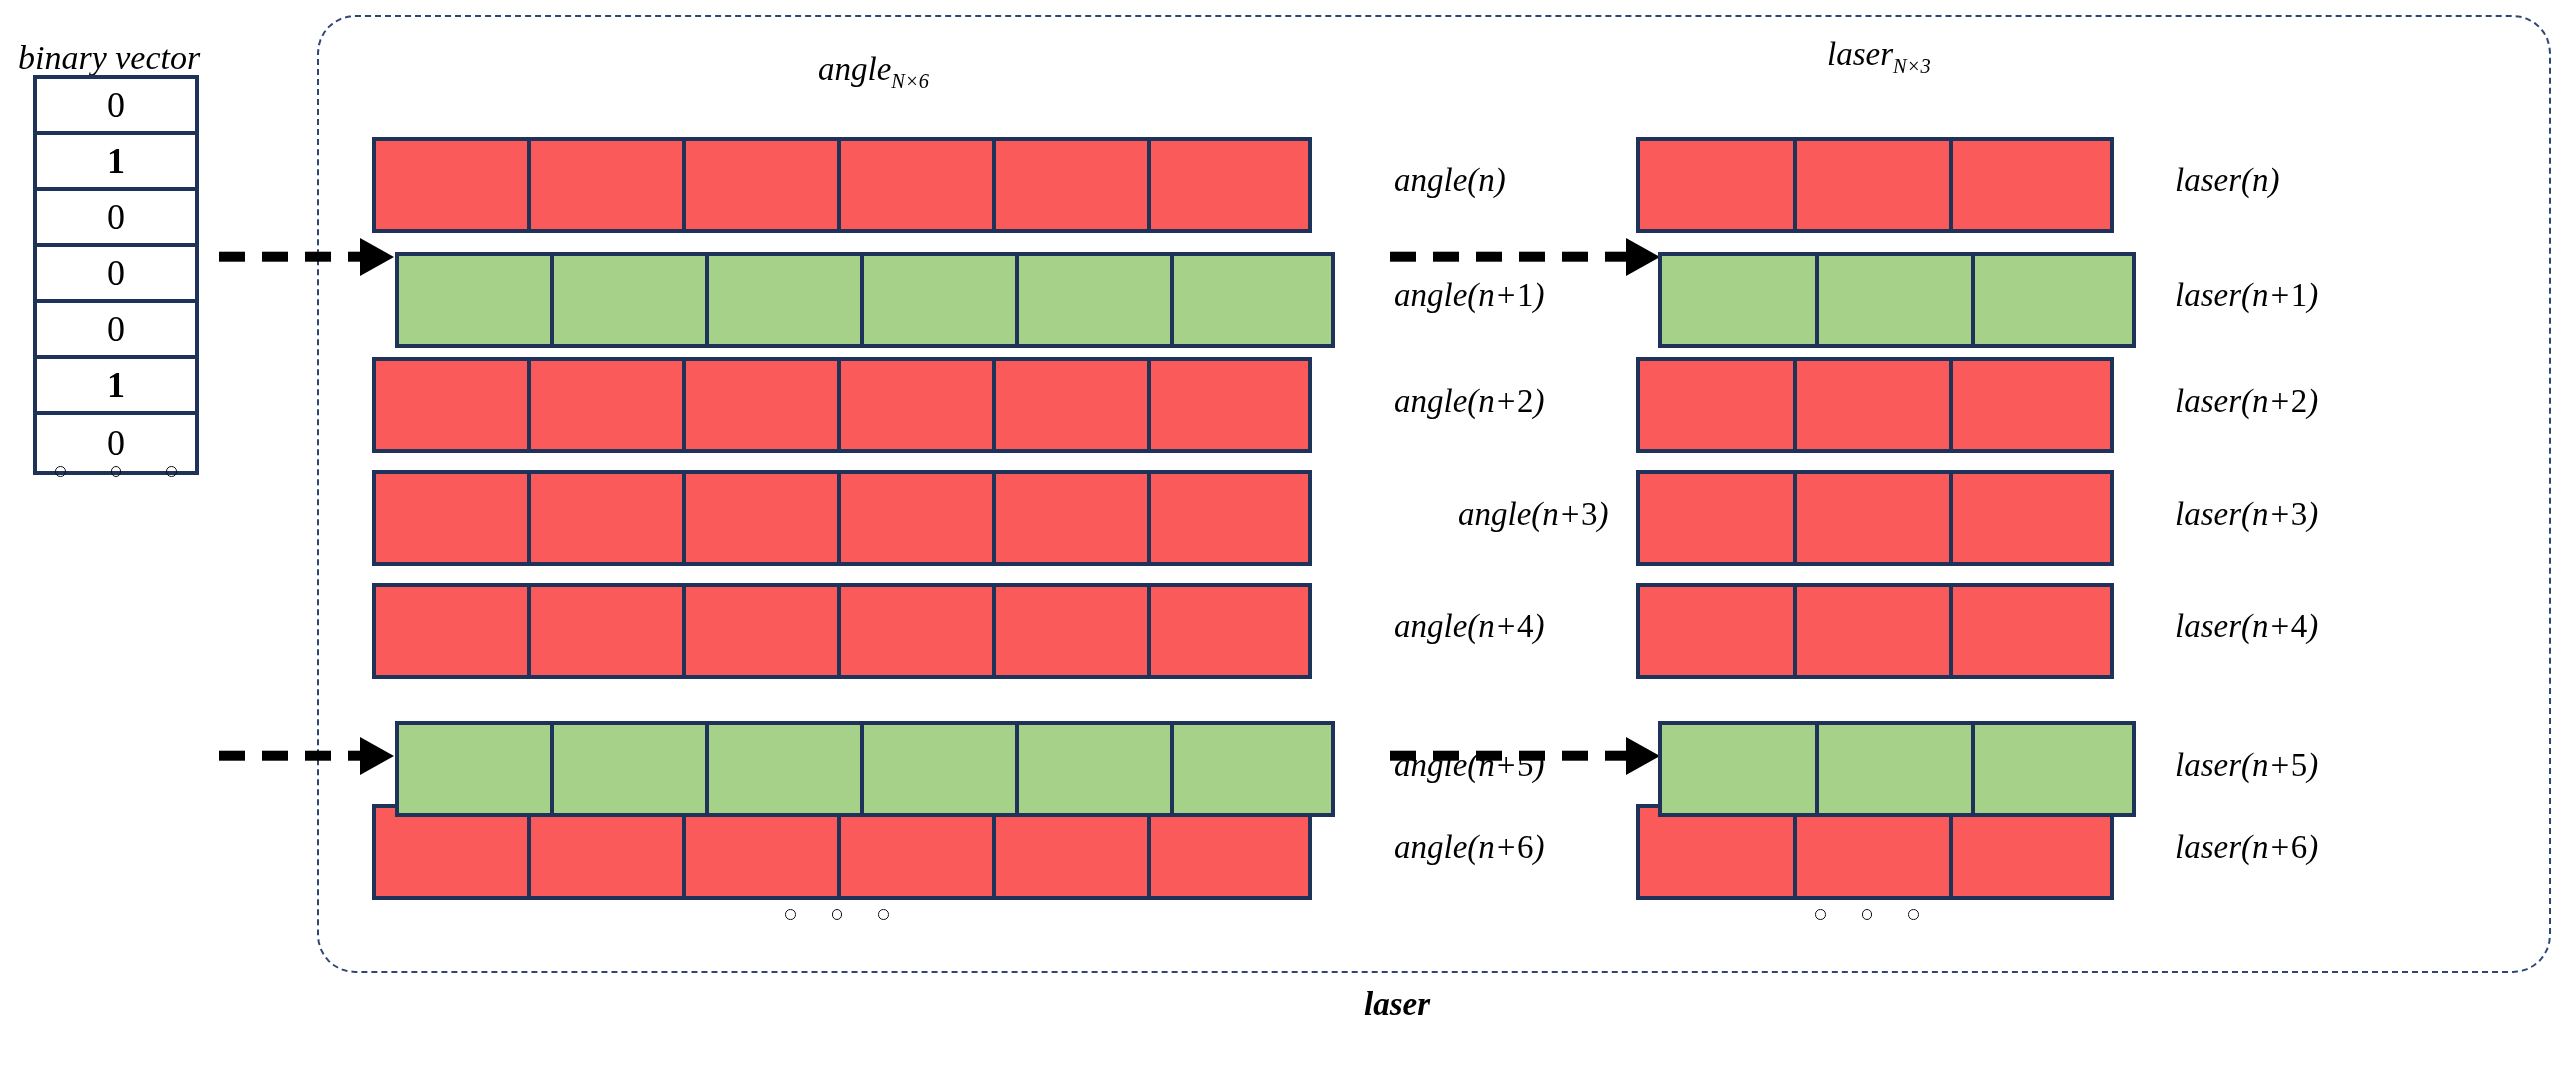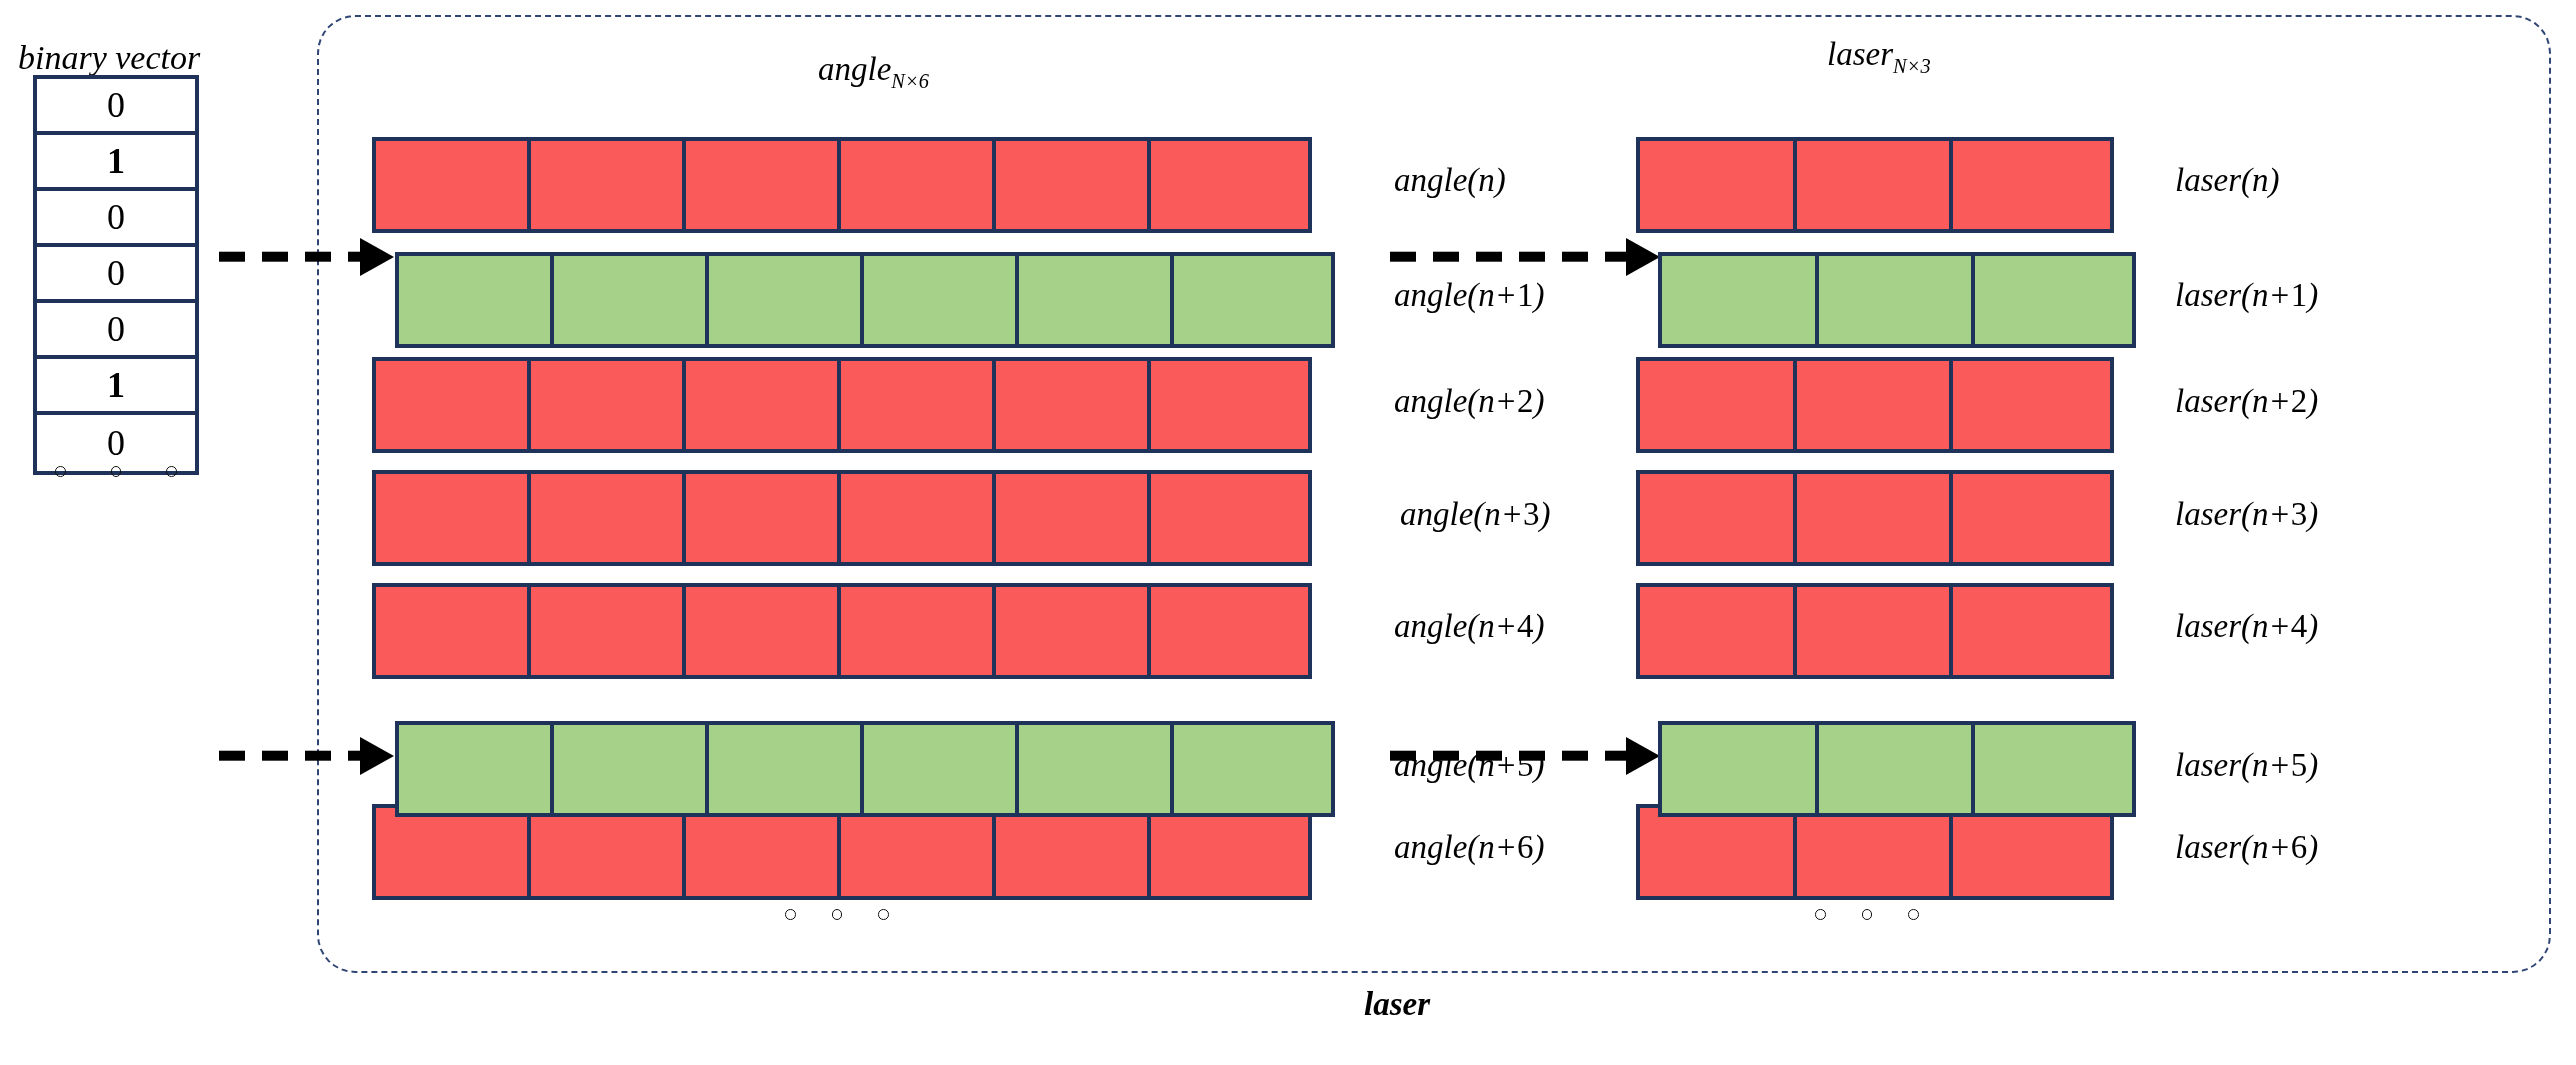--- a/index.html
+++ b/index.html
@@ -260,21 +260,21 @@
       <div class="cell" style="width: 157px;"></div>
     </div>
     <div class="row red" style="left: 1636px; top: 804px; width: 478px; height: 96px;">
       <div class="cell" style="width: 157px;"></div>
       <div class="cell" style="width: 157px;"></div>
       <div class="cell" style="width: 157px;"></div>
     </div>
     <div class="row-label" style="left: 1394px; top: 162px; text-align: right;"><span style="font-style:italic">angle</span>(<span style="font-style:italic">n</span>)</div>
     <div class="row-label" style="left: 1394px; top: 277px;"><span style="font-style:italic">angle</span>(<span style="font-style:italic">n</span>+<span style="font-style:normal">1</span>)</div>
     <div class="row-label" style="left: 1394px; top: 383px;"><span style="font-style:italic">angle</span>(<span style="font-style:italic">n</span>+<span style="font-style:normal">2</span>)</div>
-    <div class="row-label" style="left: 1400px; top: 496px; font-family: Liberation Serif, serif;"><span style="font-style:italic">angle</span>(<span style="font-style:italic">n</span>+<span style="font-style:normal">3</span>)</div>
+    <div class="row-label" style="left: 1458px; top: 496px; font-family: Liberation Serif, serif;"><span style="font-style:italic">angle</span>(<span style="font-style:italic">n</span>+<span style="font-style:normal">3</span>)</div>
     <div class="row-label" style="left: 1394px; top: 608px;"><span style="font-style:italic">angle</span>(<span style="font-style:italic">n</span>+<span style="font-style:normal">4</span>)</div>
     <div class="row-label" style="left: 1394px; top: 747px;"><span style="font-style:italic">angle</span>(<span style="font-style:italic">n</span>+<span style="font-style:normal">5</span>)</div>
     <div class="row-label" style="left: 1394px; top: 829px;"><span style="font-style:italic">angle</span>(<span style="font-style:italic">n</span>+<span style="font-style:normal">6</span>)</div>
     <div class="row-label" style="left: 2175px; top: 162px;"><span style="font-style:italic">laser</span>(<span style="font-style:italic">n</span>)</div>
     <div class="row-label" style="left: 2175px; top: 277px;"><span style="font-style:italic">laser</span>(<span style="font-style:italic">n</span>+<span style="font-style:normal">1</span>)</div>
     <div class="row-label" style="left: 2175px; top: 383px;"><span style="font-style:italic">laser</span>(<span style="font-style:italic">n</span>+<span style="font-style:normal">2</span>)</div>
     <div class="row-label" style="left: 2175px; top: 496px;"><span style="font-style:italic">laser</span>(<span style="font-style:italic">n</span>+<span style="font-style:normal">3</span>)</div>
     <div class="row-label" style="left: 2175px; top: 608px;"><span style="font-style:italic">laser</span>(<span style="font-style:italic">n</span>+<span style="font-style:normal">4</span>)</div>
     <div class="row-label" style="left: 2175px; top: 747px;"><span style="font-style:italic">laser</span>(<span style="font-style:italic">n</span>+<span style="font-style:normal">5</span>)</div>
     <div class="row-label" style="left: 2175px; top: 829px;"><span style="font-style:italic">laser</span>(<span style="font-style:italic">n</span>+<span style="font-style:normal">6</span>)</div>

